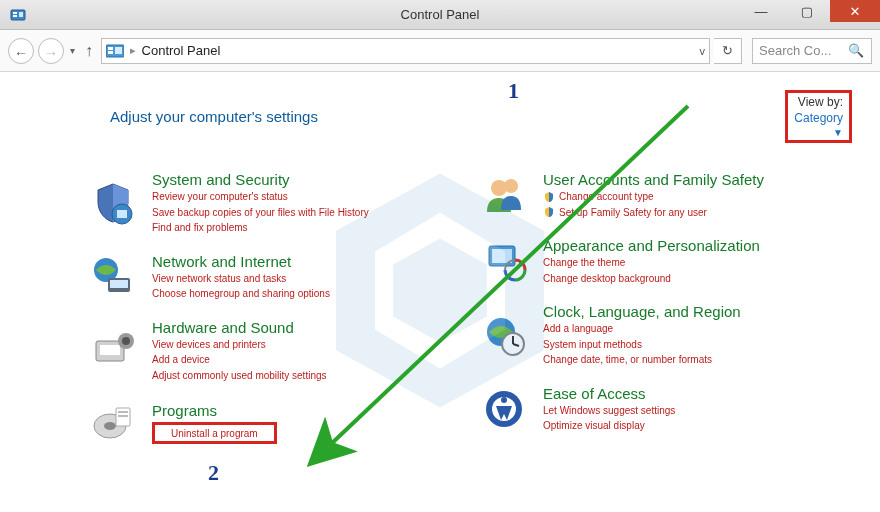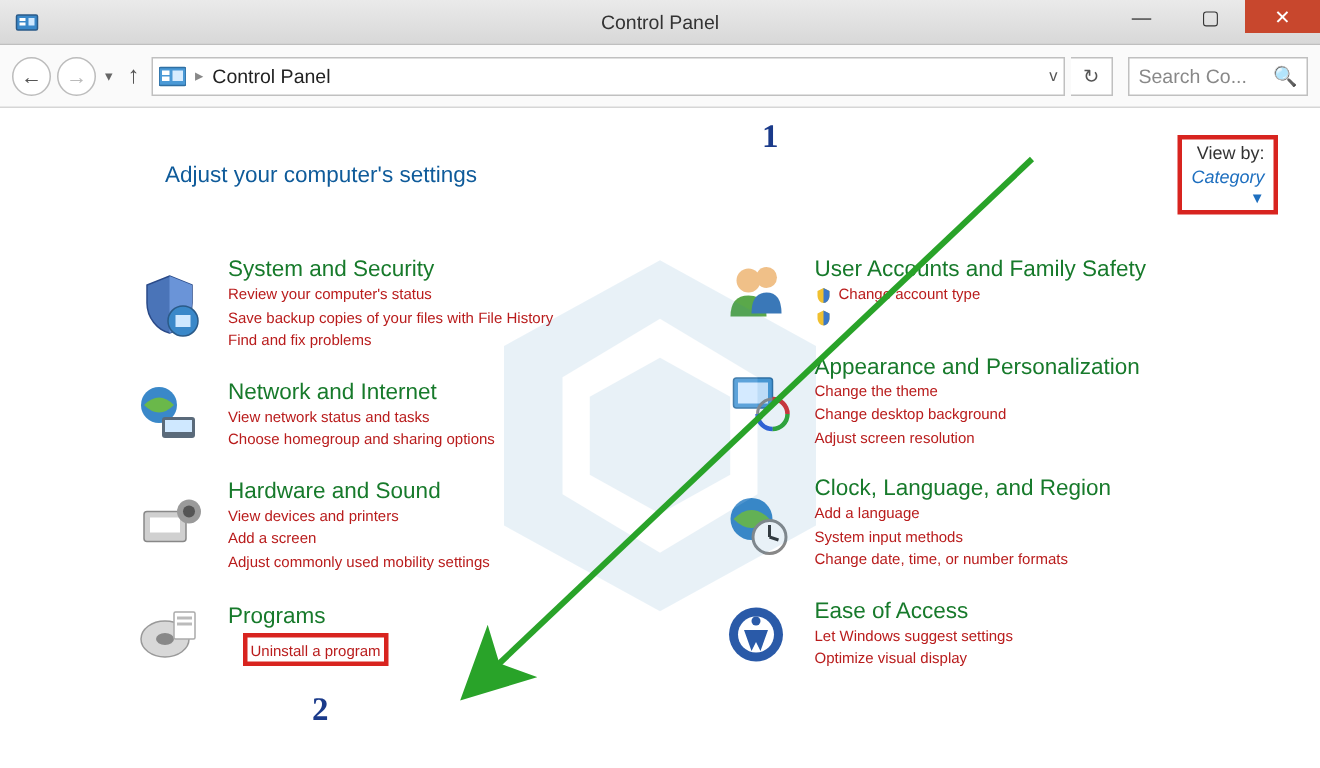--- a/index.html
+++ b/index.html
@@ -138,21 +138,21 @@
   .viewby-wrap {
     border: 3px solid #d8241f;
     padding: 2px 6px;
     display: flex;
     align-items: flex-end;
     gap: 2px;
     font-size: 12px;
     flex-direction: column;
   }
   .viewby-label { color: #333; }
-  .viewby-value { color: #1e6fbf; font-style: italic; }
+  .viewby-value { color: #1e6fbf; }
   .viewby-caret { color:#1e6fbf; font-size:10px; }
   .columns {
     display: flex;
     gap: 20px;
   }
   .col { flex: 1; display:flex; flex-direction:column; gap:18px; }
   .category {
     display: flex;
     gap: 16px;
     align-items: center;
@@ -176,23 +176,22 @@
     line-height: 1.35;
     display:flex; align-items:center; gap:4px;
   }
   .shield {
     width:12px; height:12px; flex-shrink:0;
     display:inline-flex;
   }
   .highlight-red {
     border: 3px solid #d8241f;
     display: inline-block;
-    padding: 0 2px;
+    padding: 0 16px;
     margin-top: 1px;
-    margin-left: 10px;
   }
   
   .annot-num {
     position: absolute;
     color: #1a3a8a;
     font-size: 22px;
     font-weight: bold;
     font-family: Georgia, serif;
   }
   .arrow-svg {
@@ -317,21 +316,21 @@
           <svg width="46" height="46" viewBox="0 0 46 46">
               <rect x="6" y="14" width="28" height="20" rx="2" fill="#d0d0d0" stroke="#888"></rect>
               <rect x="10" y="18" width="20" height="10" fill="#fff"></rect>
               <circle cx="36" cy="14" r="8" fill="#9a9a9a"></circle>
               <circle cx="36" cy="14" r="4" fill="#555"></circle>
             </svg>
         </div>
         <div class="cat-body">
           <div class="cat-title">Hardware and Sound</div>
           <div class="cat-link">View devices and printers</div>
-          <div class="cat-link">Add a screen</div>
+          <div class="cat-link">Add a device</div>
           <div class="cat-link">Adjust commonly used mobility settings</div>
         </div>
       </div>
 
       <div class="category">
         <div class="cat-icon">
           <svg width="46" height="46" viewBox="0 0 46 46">
               <ellipse cx="20" cy="26" rx="16" ry="12" fill="#d8d8d8" stroke="#999"></ellipse>
               <ellipse cx="20" cy="26" rx="6" ry="4" fill="#888"></ellipse>
               <rect x="26" y="8" width="14" height="18" rx="1" fill="#fff" stroke="#aaa"></rect>
@@ -371,40 +370,40 @@
               </span>
             <span>Change account type</span>
           </div>
           <div class="cat-link">
             <span class="shield">
                 <svg width="12" height="12" viewBox="0 0 12 12">
                   <path d="M6 1 L10 3 V6 C10 9 8 11 6 11 C4 11 2 9 2 6 V3 Z" fill="#f0c030"></path>
                   <path d="M6 1 L6 11 C8 11 10 9 10 6 V3 Z" fill="#3a78c8"></path>
                 </svg>
               </span>
+            <span>Set up Family Safety for any user</span>
           </div>
         </div>
       </div>
 
       <div class="category">
         <div class="cat-icon">
           <svg width="46" height="46" viewBox="0 0 46 46">
               <rect x="8" y="8" width="26" height="20" rx="2" fill="#4a99d6" stroke="#2f6fa3"></rect>
               <rect x="11" y="11" width="20" height="14" fill="#cfe8ff"></rect>
               <circle cx="34" cy="32" r="10" fill="none" stroke="#888" stroke-width="2"></circle>
               <path d="M34 22 A10 10 0 0 1 44 32" stroke="#d83030" stroke-width="3" fill="none"></path>
               <path d="M44 32 A10 10 0 0 1 34 42" stroke="#30a830" stroke-width="3" fill="none"></path>
               <path d="M34 42 A10 10 0 0 1 24 32" stroke="#3060d8" stroke-width="3" fill="none"></path>
             </svg>
         </div>
         <div class="cat-body">
           <div class="cat-title">Appearance and Personalization</div>
           <div class="cat-link">Change the theme</div>
           <div class="cat-link">Change desktop background</div>
-          <div class="cat-link">Adjust screen resolution</div>
         </div>
       </div>
 
       <div class="category">
         <div class="cat-icon">
           <svg width="46" height="46" viewBox="0 0 46 46">
               <circle cx="20" cy="20" r="14" fill="#3a88c9"></circle>
               <path d="M8 20 Q20 8 32 20 Q20 32 8 20" fill="#6ab84a"></path>
               <circle cx="32" cy="32" r="11" fill="#fff" stroke="#888" stroke-width="2"></circle>
               <line x1="32" y1="32" x2="32" y2="24" stroke="#333" stroke-width="2"></line>

